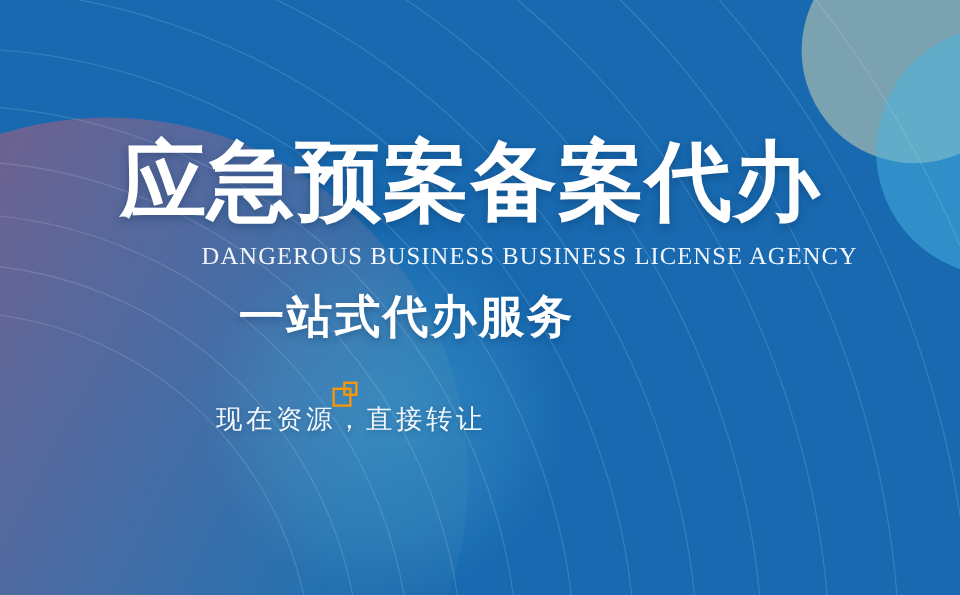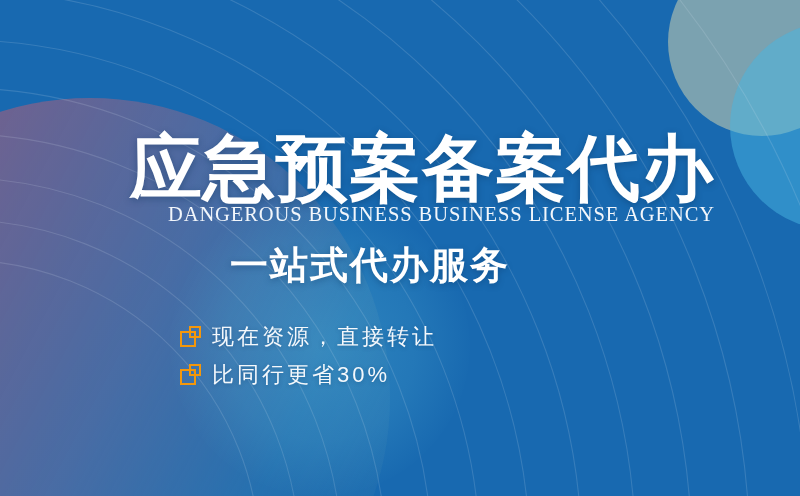--- a/index.html
+++ b/index.html
@@ -81,29 +81,28 @@
 
   
   .content {
     position: absolute;
     inset: 0;
   }
 
   .title-main {
     position: absolute;
     left: 100px;
-    top: 132px;
+    top: 116px;
     font-size: 72px;
     line-height: 1;
     font-weight: bold;
     color: #ffffff;
     letter-spacing: 1px;
     white-space: nowrap;
     text-shadow: 0 2px 7px rgba(9, 47, 88, 0.38);
-    margin-left: 30px;
   }
 
   .title-en {
     position: absolute;
     left: 168px;
     top: 204px;
     font-family: "Liberation Serif", "DejaVu Serif", serif;
     font-size: 20.5px;
     line-height: 1;
     font-weight: normal;
@@ -117,34 +116,34 @@
     position: absolute;
     left: 199px;
     top: 246px;
     font-size: 38px;
     line-height: 1;
     font-weight: bold;
     color: #ffffff;
     letter-spacing: 2px;
     white-space: nowrap;
     text-shadow: 0 2px 6px rgba(9, 47, 88, 0.35);
-    margin-left: 31px;
   }
 
   .bullets {
     position: absolute;
     left: 180px;
     top: 318px;
   }
 
   .bullet-row {
     display: flex;
     align-items: center;
     height: 37px;
     margin-bottom: 1px;
+    flex-direction: column;
   }
 
   .bullet-icon {
     width: 21px;
     height: 21px;
     flex: 0 0 21px;
     position: relative;
     margin-right: 11px;
   }
   .bullet-icon .sq-small {
@@ -216,24 +215,17 @@
     <div class="bullets">
 
       <div class="bullet-row">
         <span class="bullet-icon">
           <span class="sq-small"></span>
           <span class="sq-big"></span>
         </span>
         <span class="bullet-text">现在资源，直接转让</span>
       </div>
 
-      <div class="bullet-row">
-        <span class="bullet-icon">
-          <span class="sq-small"></span>
-          <span class="sq-big"></span>
-        </span>
-        <span class="bullet-text">比同行更省30%</span>
-      </div>
 
 
     </div>
   </div>
 </div>
 
 </body></html>

